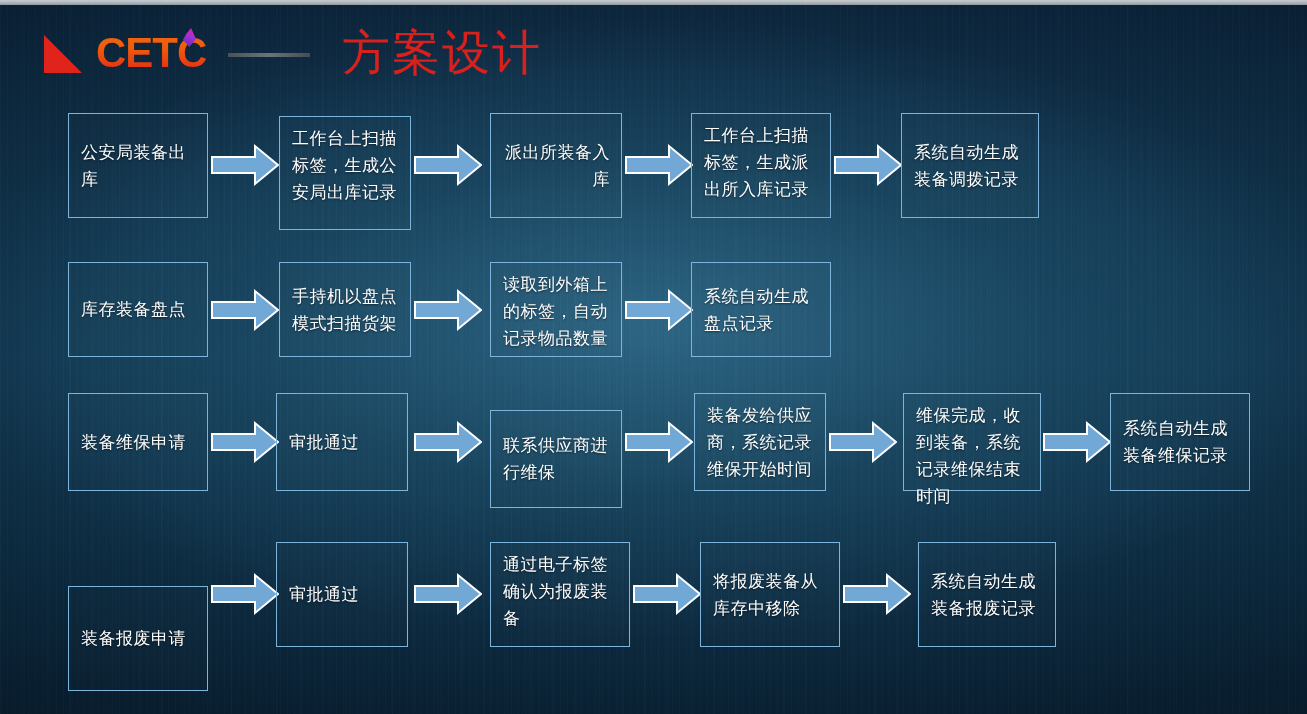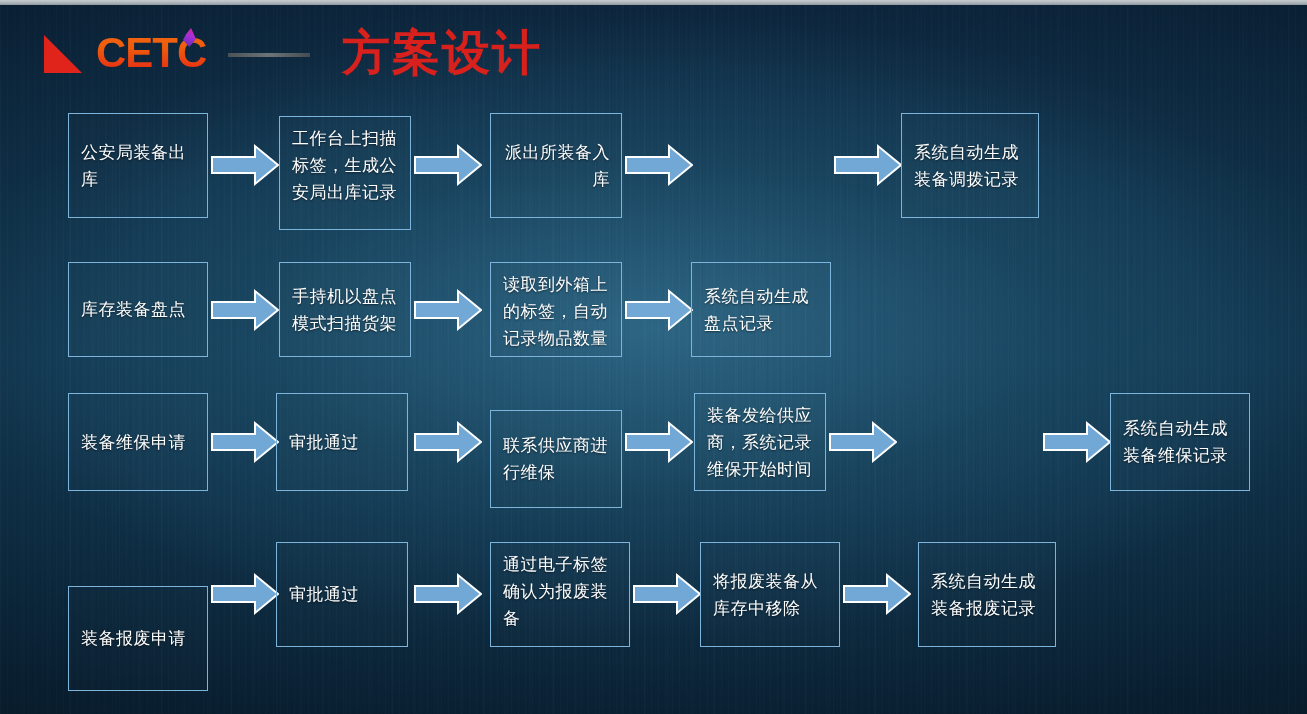--- a/index.html
+++ b/index.html
@@ -71,21 +71,21 @@
     position: absolute;
     left: 228px; top: 48px;
     width: 82px; height: 4px;
     background: linear-gradient(90deg, #4a5256 0%, #6b7478 50%, #454d52 100%);
   }
   .page-title {
     position: absolute;
     left: 342px; top: 19px;
     font-family: "Liberation Sans", sans-serif;
     font-size: 48px;
-    font-weight: bold;
+    font-weight: normal;
     color: #d8201c;
     letter-spacing: 2px;
     line-height: 58px;
   }
 
   
   .flow-box {
     position: absolute;
     box-sizing: border-box;
     border: 1px solid #7cb4dc;
@@ -153,20 +153,23 @@
 
   <div class="flow-box" style="left:490px; top:113px; width:132px; height:105px;text-align:right;">
     <span class="bx-label">派出所装备入库</span>
   </div>
   <div class="arrow" style="left:625px; top:143px; width:68px; height:44px;">
     <svg width="68" height="44" viewBox="0 0 68 44">
         <polygon points="1,14 44,14 44,3 67,22 44,41 44,30 1,30" fill="#72a8d6" stroke="#ffffff" stroke-width="2"></polygon>
       </svg>
   </div>
 
+  <div class="flow-box top-text" style="left:691px; top:113px; width:140px; height:105px;">
+    <span class="bx-label">工作台上扫描标签，生成派出所入库记录</span>
+  </div>
   <div class="arrow" style="left:834px; top:143px; width:68px; height:44px;">
     <svg width="68" height="44" viewBox="0 0 68 44">
         <polygon points="1,14 44,14 44,3 67,22 44,41 44,30 1,30" fill="#72a8d6" stroke="#ffffff" stroke-width="2"></polygon>
       </svg>
   </div>
 
   <div class="flow-box" style="left:901px; top:113px; width:138px; height:105px;">
     <span class="bx-label">系统自动生成装备调拨记录</span>
   </div>
 
@@ -230,20 +233,23 @@
 
   <div class="flow-box top-text" style="left:694px; top:393px; width:132px; height:98px;">
     <span class="bx-label">装备发给供应商，系统记录维保开始时间</span>
   </div>
   <div class="arrow" style="left:829px; top:420px; width:68px; height:44px;">
     <svg width="68" height="44" viewBox="0 0 68 44">
         <polygon points="1,14 44,14 44,3 67,22 44,41 44,30 1,30" fill="#72a8d6" stroke="#ffffff" stroke-width="2"></polygon>
       </svg>
   </div>
 
+  <div class="flow-box top-text" style="left:903px; top:393px; width:138px; height:98px;">
+    <span class="bx-label">维保完成，收到装备，系统记录维保结束时间</span>
+  </div>
   <div class="arrow" style="left:1043px; top:420px; width:68px; height:44px;">
     <svg width="68" height="44" viewBox="0 0 68 44">
         <polygon points="1,14 44,14 44,3 67,22 44,41 44,30 1,30" fill="#72a8d6" stroke="#ffffff" stroke-width="2"></polygon>
       </svg>
   </div>
 
   <div class="flow-box" style="left:1110px; top:393px; width:140px; height:98px;">
     <span class="bx-label">系统自动生成装备维保记录</span>
   </div>
 

